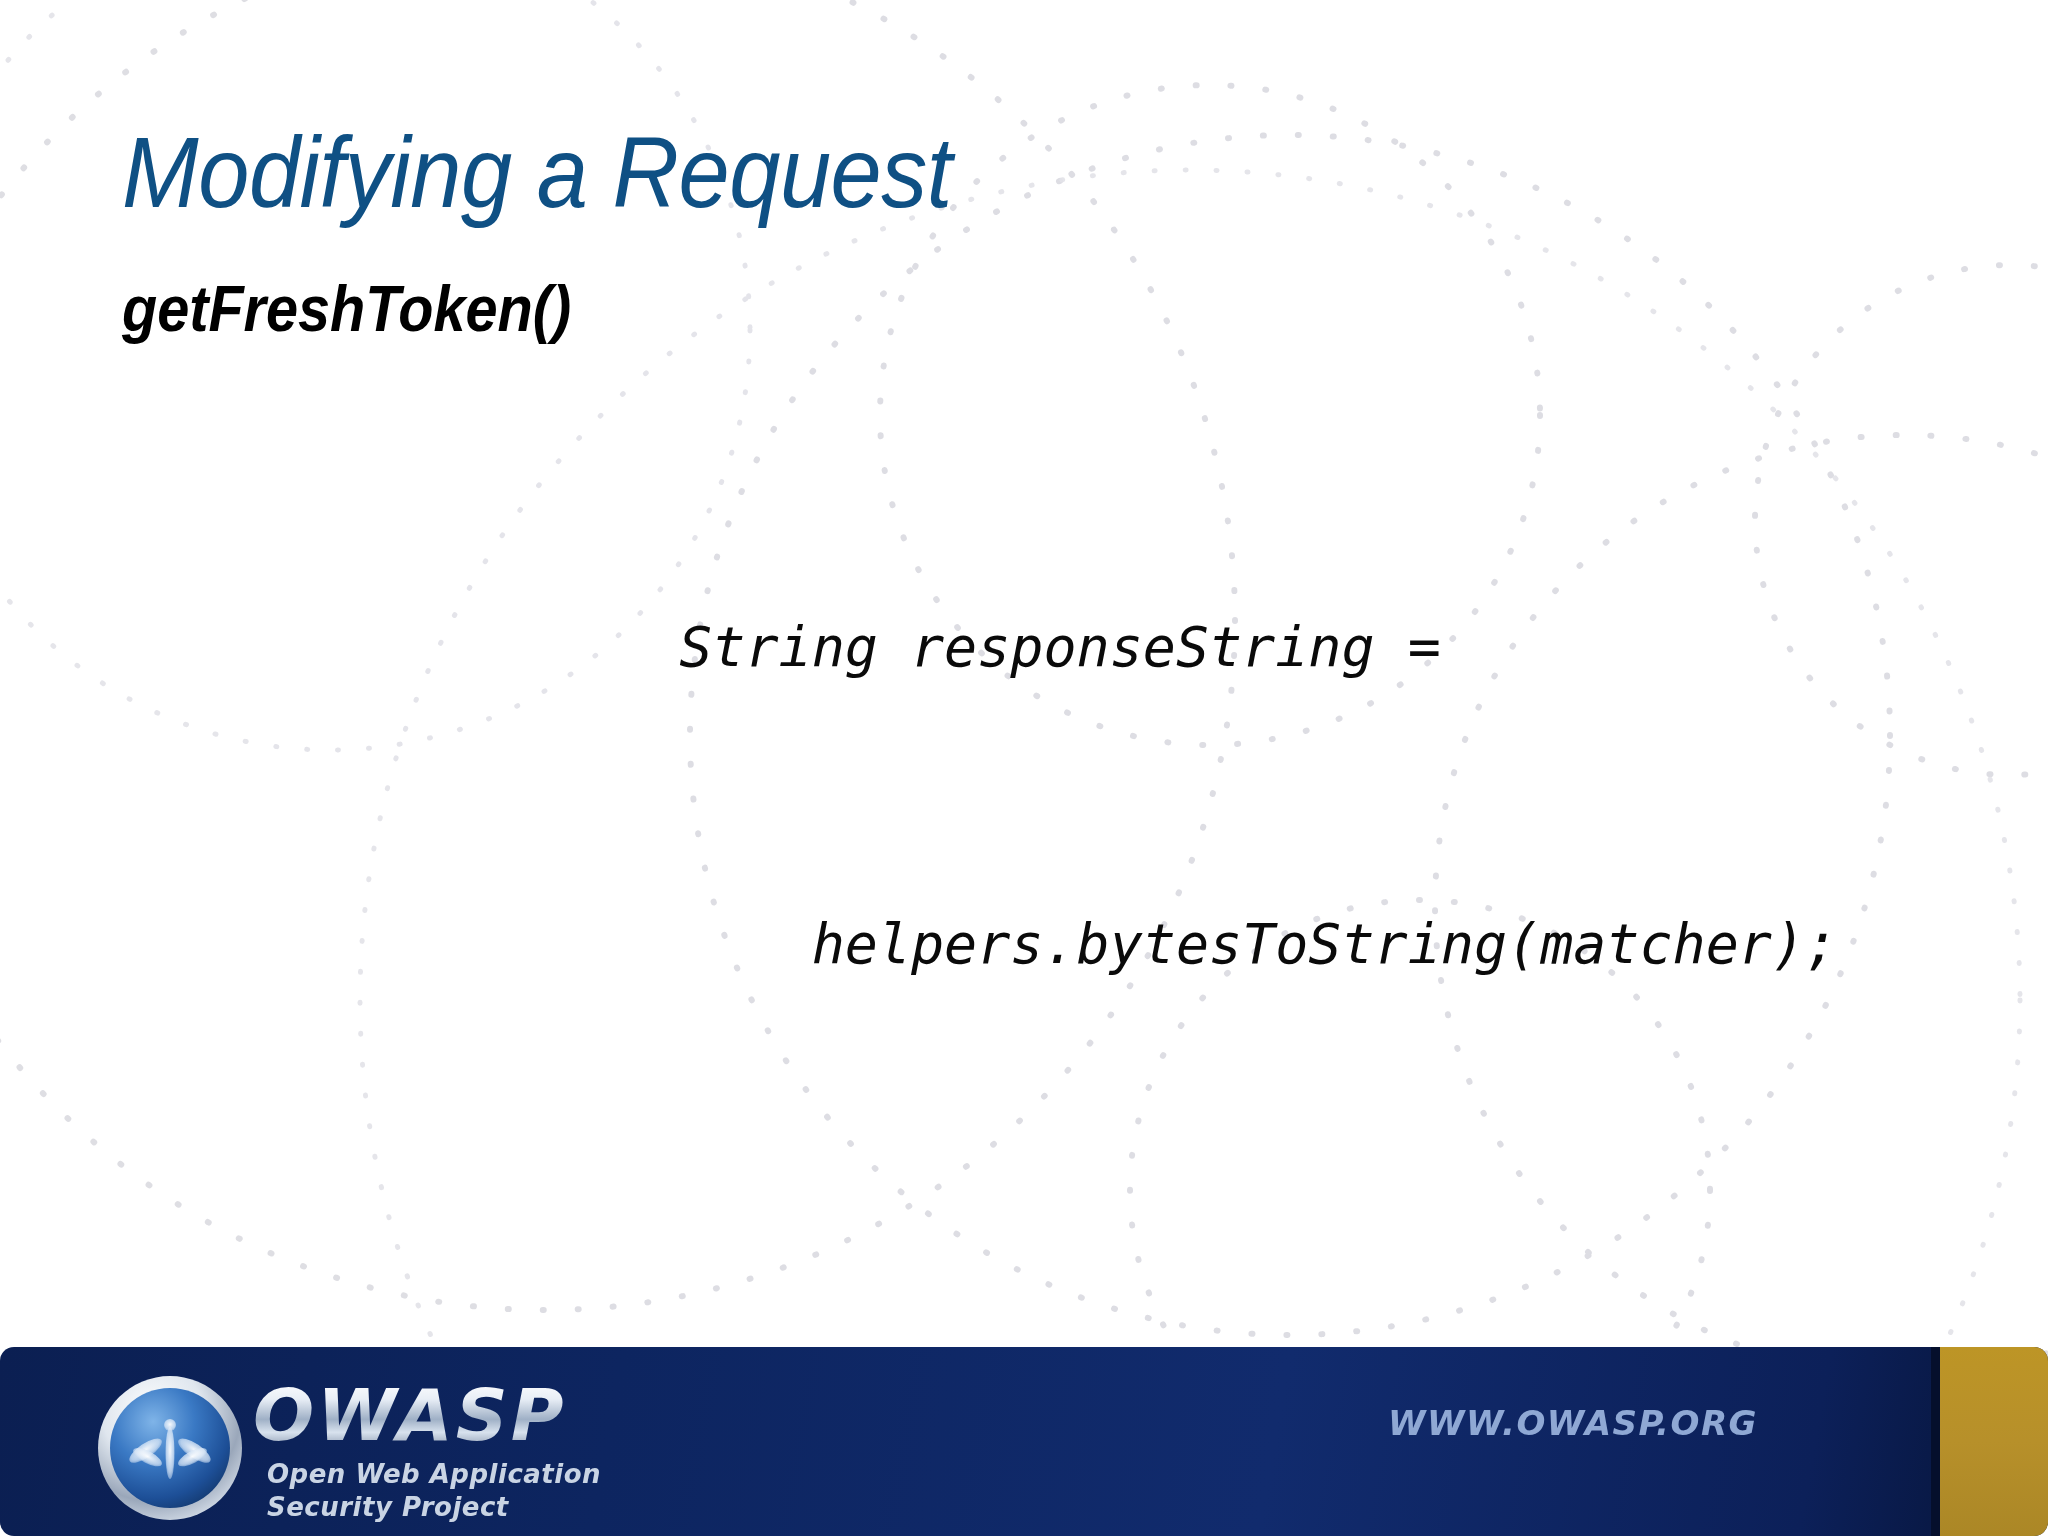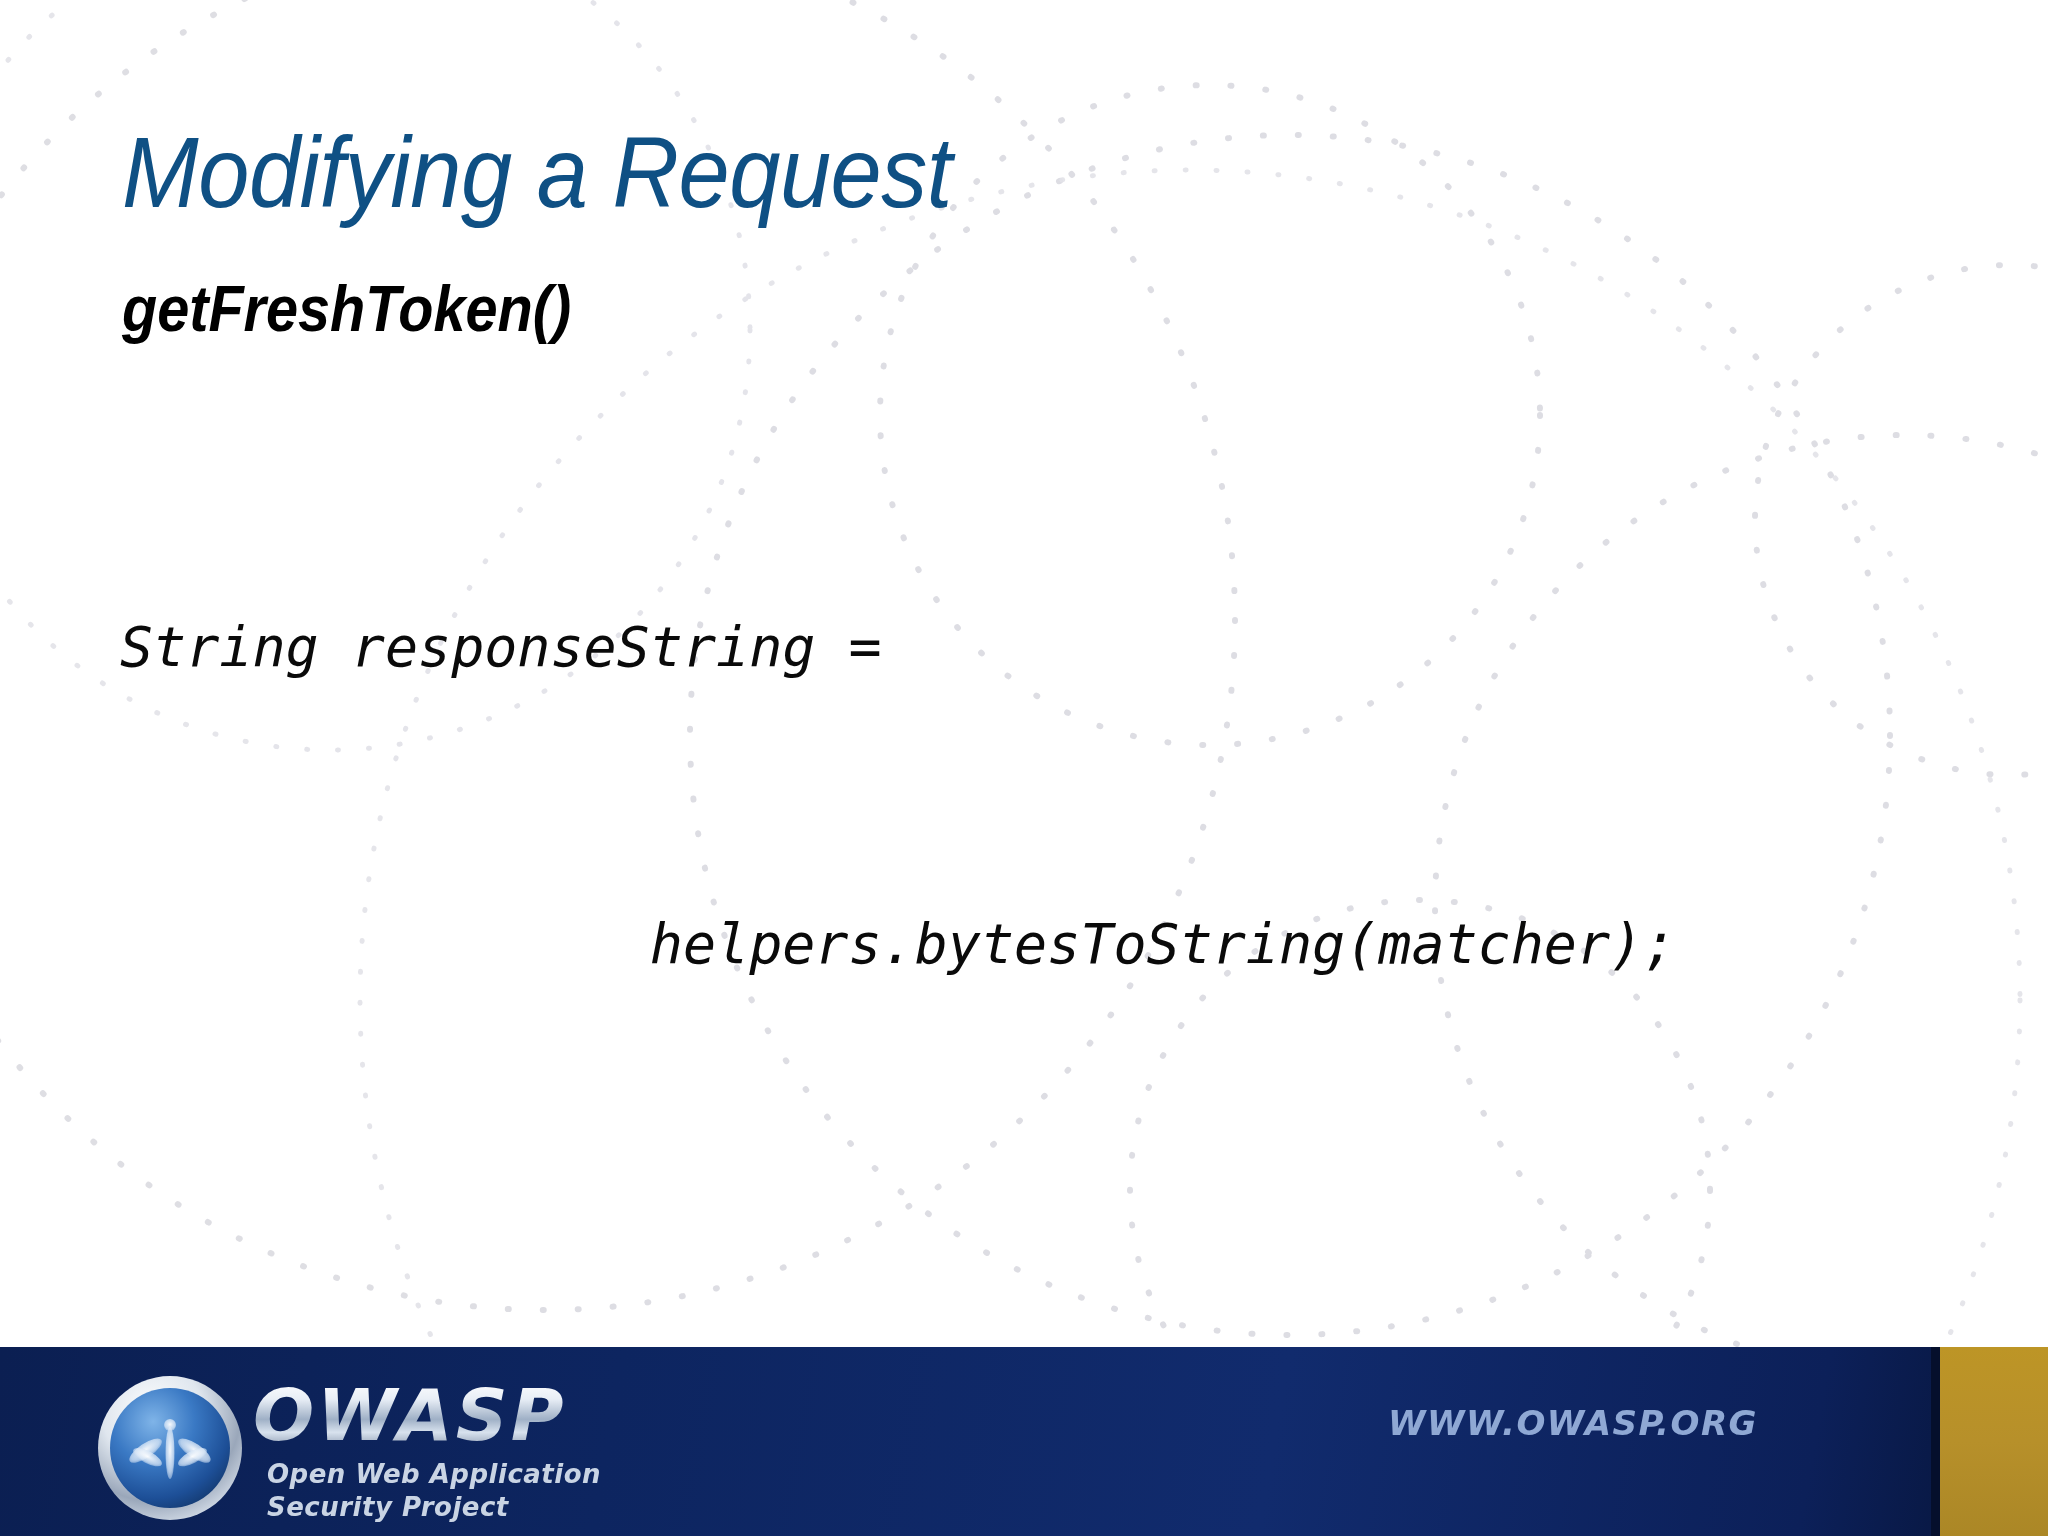--- a/index.html
+++ b/index.html
@@ -72,33 +72,35 @@
     font-family: "DejaVu Sans Mono", "Liberation Mono", monospace;
     font-size: 55px;
     line-height: 99px;
     color: #0a0a0a;
     white-space: pre;
     letter-spacing: 0px;
   }
   .code-line {
     white-space: pre;
     height: 99px;
+    text-align: center;
   }
   .code-line.blank { height: 99px; }
 
   
   #footer {
     position: absolute;
     left: 0;
     top: 1347px;
     width: 2048px;
     height: 189px;
     z-index: 3;
     background: linear-gradient(100deg, #0b1f52 0%, #0d2560 30%, #112b6d 62%, #0c2059 88%, #061336 100%);
     overflow: hidden;
+    border-radius: 14px;
   }
   #footer-dark-edge {
     position: absolute;
     right: 108px;
     top: 0;
     width: 9px;
     height: 189px;
     background: #050f2c;
   }
   #footer-gold {

